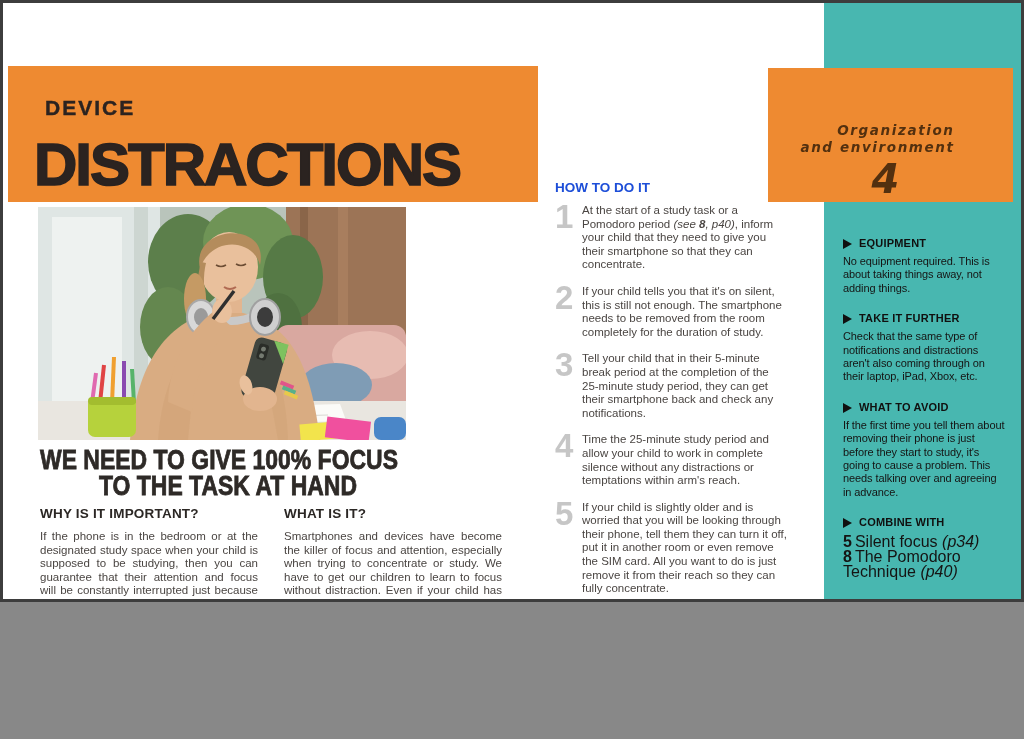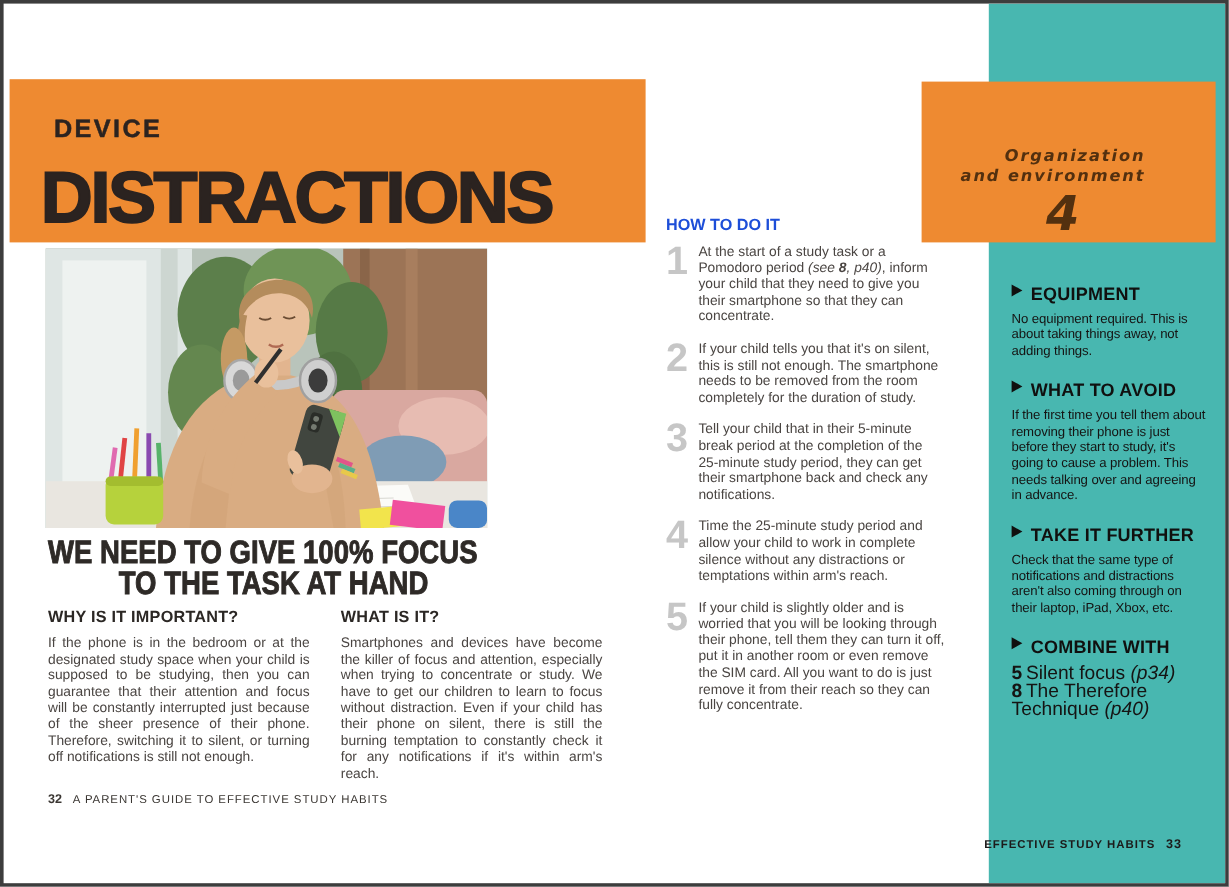--- a/index.html
+++ b/index.html
@@ -1,18 +1,18 @@
 <!DOCTYPE html>
 <html><head>
 <meta charset="utf-8">
 <style>
   * { margin:0; padding:0; box-sizing:border-box; }
   html,body { background:#888; }
   .canvas {
-    position:relative; width:1024px; height:739px;
+    position:relative; width:1024px; height:602px;
     background:#ffffff; border:3px solid #3d3d3d;
     font-family:"Liberation Sans", sans-serif; overflow:hidden;padding-left:30px;
   }
   
   .teal-panel {
     position:absolute; left:821px; top:0; width:197px; height:733px;
     background:#48b7b0;
   }
   
   .title-banner {
@@ -65,21 +65,21 @@
   .howto h3 { font-size:13.5px; color:#1d4ed8; margin-bottom:9px; }
   .step { display:flex; margin-bottom:13px; }
   .step-num { width:27px; flex:0 0 27px; font-size:33px; font-weight:bold;
     color:#c6c6c6; line-height:26px; }
   .step-text { width:205px; font-size:11.5px; line-height:13.6px; color:#4a4542; }
   .it { font-style:italic; }
   .bit { font-style:italic; font-weight:bold; }
   
   .sidebar { position:absolute; left:840px; top:234px; width:163px; color:#141312; }
   .sb-section { margin-bottom:17px; }
-  .sb-head { display:flex; align-items:flex-start; font-size:15px; font-weight:bold;
+  .sb-head { display:flex; align-items:flex-end; font-size:11px; font-weight:bold;
     color:#10100f; margin-bottom:6px; letter-spacing:0.2px; }
   .arrow-icon { width:0; height:0; border-left:9px solid #10100f;
     border-top:5px solid transparent; border-bottom:5px solid transparent;
     margin-right:7px; display:inline-block; }
   .sb-body { font-size:11px; line-height:13.4px; color:#151413; letter-spacing:-0.1px; }
   .combine-item { font-size:16px; line-height:15px; color:#151413; }
   .combine-item b { margin-right:3px; }
   
   .footer-left { position:absolute; left:37px; top:657px; color:#3a3632;
     font-size:9.5px; letter-spacing:0.8px; }
@@ -240,40 +240,40 @@
       <div class="sb-head">
         <span class="arrow-icon"></span>
         <span>EQUIPMENT</span>
       </div>
       <div class="sb-body">No equipment required. This is about taking things away, not adding things.</div>
     </div>
 
     <div class="sb-section">
       <div class="sb-head">
         <span class="arrow-icon"></span>
+        <span>TAKE IT FURTHER</span>
+      </div>
+      <div class="sb-body">Check that the same type of notifications and distractions aren't also coming through on their laptop, iPad, Xbox, etc.</div>
+    </div>
+
+    <div class="sb-section">
+      <div class="sb-head">
+        <span class="arrow-icon"></span>
         <span>WHAT TO AVOID</span>
       </div>
       <div class="sb-body">If the first time you tell them about removing their phone is just before they start to study, it's going to cause a problem. This needs talking over and agreeing in advance.</div>
     </div>
 
     <div class="sb-section">
       <div class="sb-head">
         <span class="arrow-icon"></span>
-        <span>TAKE IT FURTHER</span>
-      </div>
-      <div class="sb-body">Check that the same type of notifications and distractions aren't also coming through on their laptop, iPad, Xbox, etc.</div>
-    </div>
-
-    <div class="sb-section">
-      <div class="sb-head">
-        <span class="arrow-icon"></span>
         <span>COMBINE WITH</span>
       </div>
       <div class="combine-item"><b>5</b><span>Silent focus </span><span class="it">(p34)</span></div>
-      <div class="combine-item"><b>8</b><span>The Therefore Technique </span><span class="it">(p40)</span></div>
+      <div class="combine-item"><b>8</b><span>The Pomodoro Technique </span><span class="it">(p40)</span></div>
     </div>
   </div>
 
   <div class="footer-left">
     <b>32</b><span>A PARENT'S GUIDE TO EFFECTIVE STUDY HABITS</span>
   </div>
 
   <div class="footer-right">
     <span>EFFECTIVE STUDY HABITS</span><b>33</b>
   </div>

